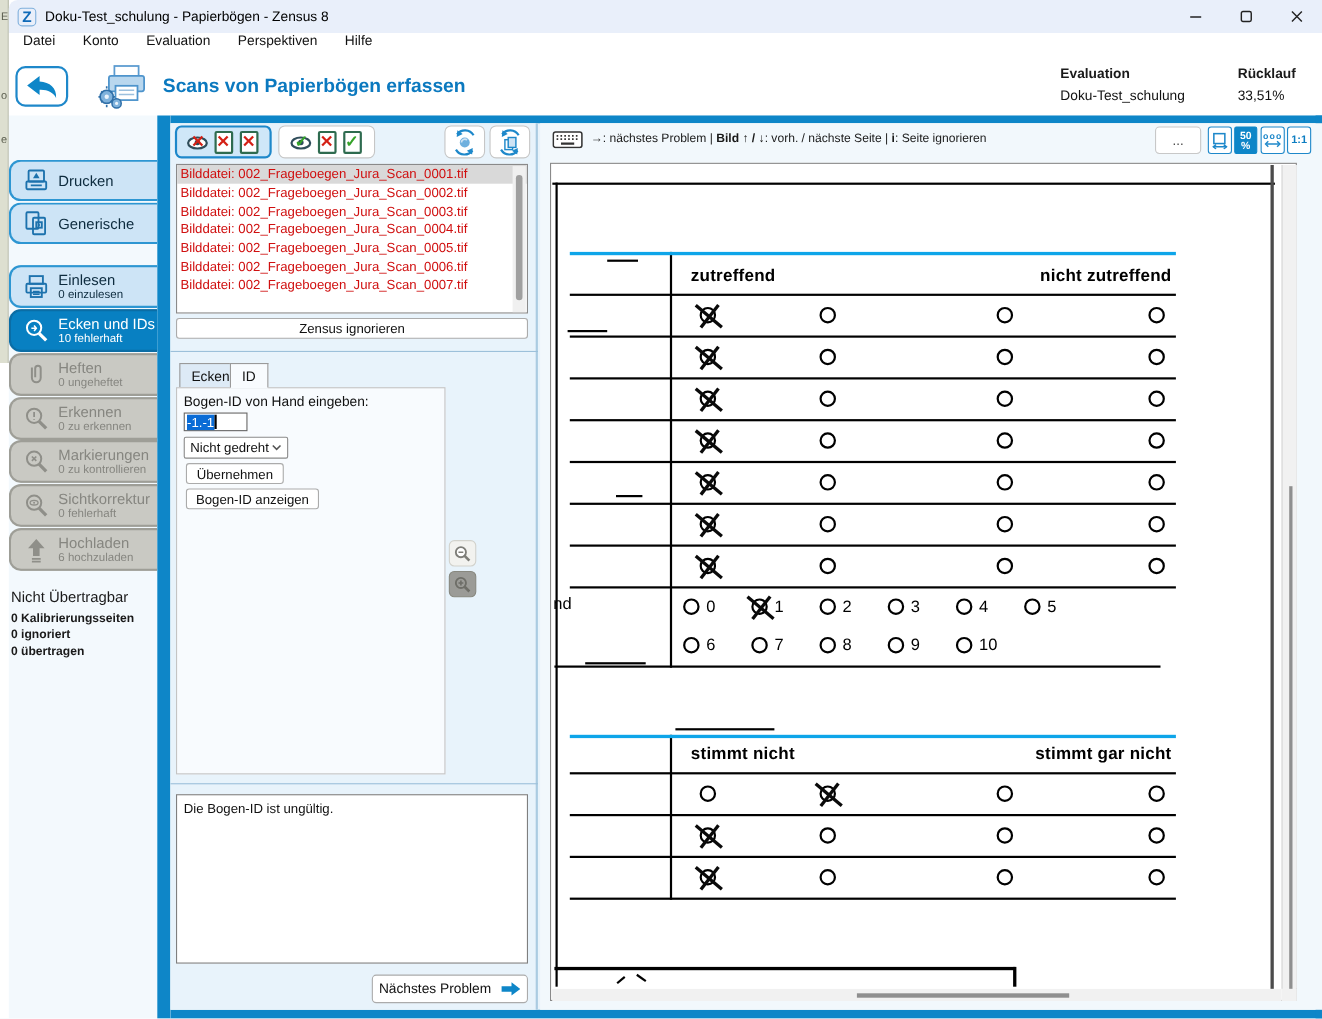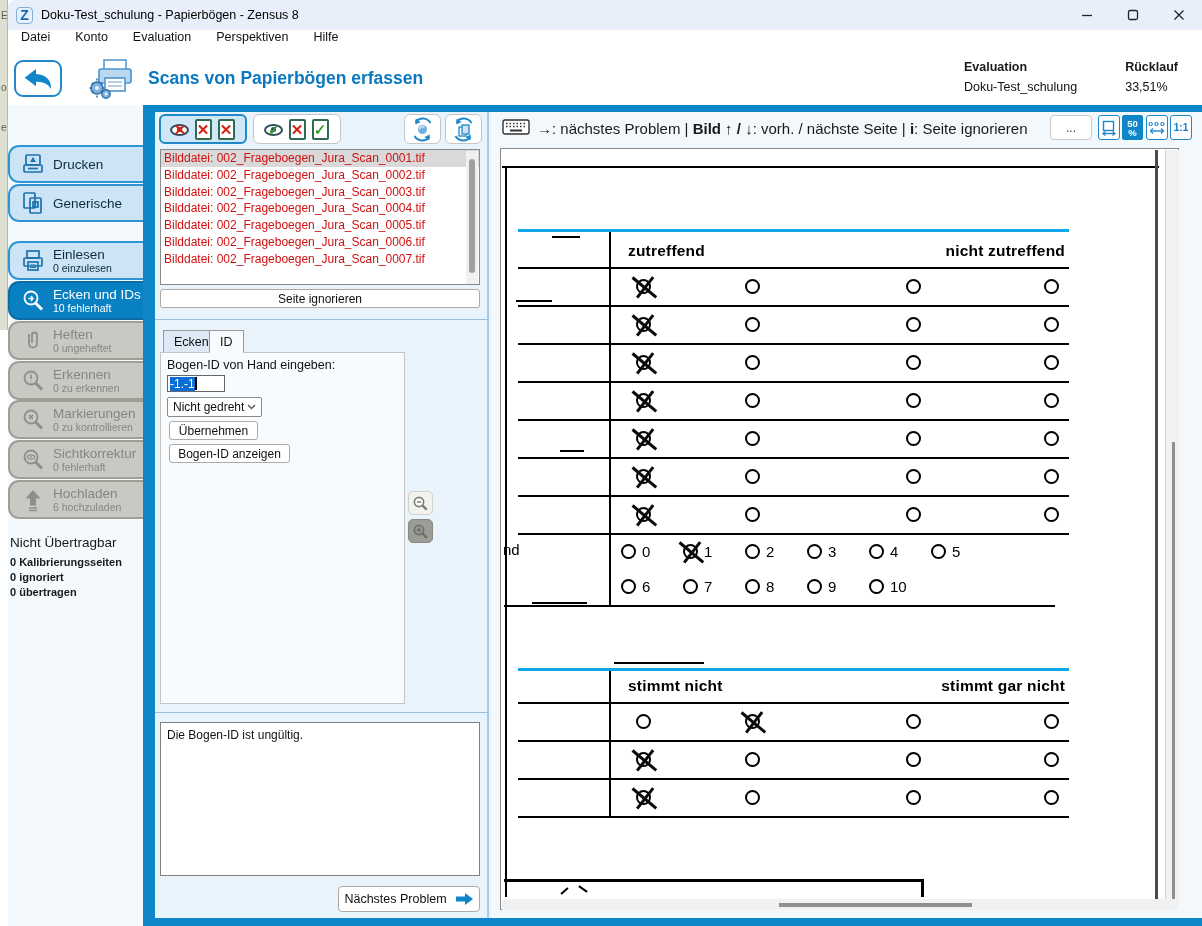--- a/index.html
+++ b/index.html
@@ -74,21 +74,21 @@
   .caret{width:2px;height:13px;background:#000}
   .dd{position:absolute;left:6px;top:44px;width:95px;height:20px;border:1px solid #8a8a8a;border-radius:2px;background:#fff;font-size:12px;display:flex;align-items:center;justify-content:space-between;padding:0 5px;cursor:pointer}
   .zoom-btn{position:absolute;width:25px;height:24px;border-radius:5px;display:flex;align-items:center;justify-content:center;cursor:pointer}
   .zoom-btn.out{background:#f2f2ef;border:1px solid #d2d2cc}
   .zoom-btn.in{background:#9b9b97;border:1px solid #88887f}
   .msg-box{position:absolute;left:5px;top:610px;width:320px;height:154px;background:#fff;border:1px solid #7f7f7f;font-size:12px;padding:5px 6px;color:#111}
   .next-btn{position:absolute;left:183px;top:774px;width:142px;height:26px;border-radius:4px;gap:8px;font-size:12.5px}
 
   
   .preview{position:absolute;left:336px;top:0;width:711px;height:806px;background:#f2f8fc}
-  .hint{position:absolute;left:46px;top:8px;font-size:15px;color:#1a1a1a;white-space:nowrap}
+  .hint{position:absolute;left:46px;top:8px;font-size:11px;color:#1a1a1a;white-space:nowrap}
   .hint .b{font-weight:bold}
   .kbd-icon{position:absolute;left:11px;top:7px}
   .tb{position:absolute;top:3px;height:25px;display:flex;align-items:center;justify-content:center;cursor:pointer}
   .tb.gray{background:#fff;border:1px solid #c8c8c8;border-radius:4px;color:#444;font-size:12px}
   .tb.blue{background:#fff;border:1.5px solid #1e88ca;border-radius:3px;color:#0e7ec2}
   .tb.fill{background:#0e86c8;border:1px solid #0e86c8;border-radius:2px;color:#fff;flex-direction:column;font-size:9.5px;font-weight:bold;line-height:9px}
   .tb .oo{font-size:8px;font-weight:bold;color:#1e88ca;line-height:7px;letter-spacing:1px}
   .preview-box{position:absolute;left:9px;top:36px;width:679px;height:762px;background:#fff;border:1px solid #8a8a8a}
   .scan-canvas{position:absolute;left:1px;top:1px;width:663px;height:749px;background:#fff;overflow:hidden;color:#000}
   .vscroll{position:absolute;left:664px;top:1px;width:14px;height:749px;background:#f1f1f1;border-left:1px solid #d5d5d5}
@@ -383,21 +383,21 @@
           <div class="file-row">Bilddatei: 002_Frageboegen_Jura_Scan_0004.tif</div>
           <div class="file-row">Bilddatei: 002_Frageboegen_Jura_Scan_0005.tif</div>
           <div class="file-row">Bilddatei: 002_Frageboegen_Jura_Scan_0006.tif</div>
           <div class="file-row">Bilddatei: 002_Frageboegen_Jura_Scan_0007.tif</div>
         </div>
       <div class="list-scroll">
           <div class="list-thumb"></div>
         </div>
     </div>
 
-    <button class="btn" style="position:absolute;left:5px;top:177px;width:320px;height:19px">Seite ignorieren</button>
+    <button class="btn" style="position:absolute;left:5px;top:177px;width:320px;height:19px">Zensus ignorieren</button>
 
     <div class="divider" style="top:207px"></div>
 
     <div class="tab" style="left:8px;top:218px">Ecken</div>
     <div class="tab active" style="left:54px;top:218px">ID</div>
 
     <div class="id-panel">
       <div class="form-label">Bogen-ID von Hand eingeben:</div>
       <div class="id-input">
         <span class="sel">-1.-1</span>

